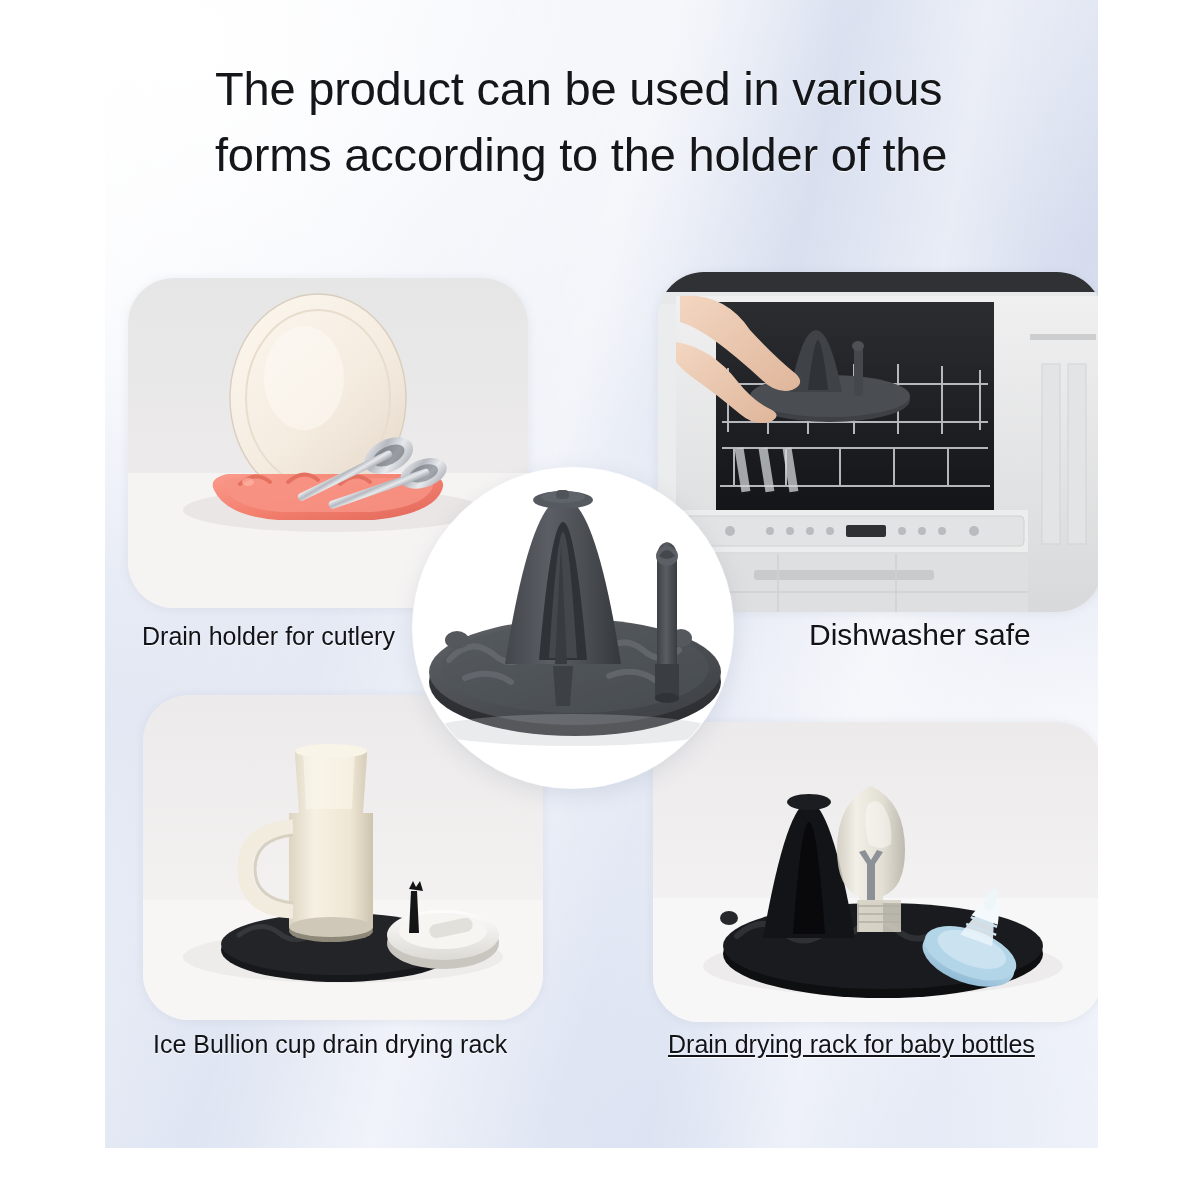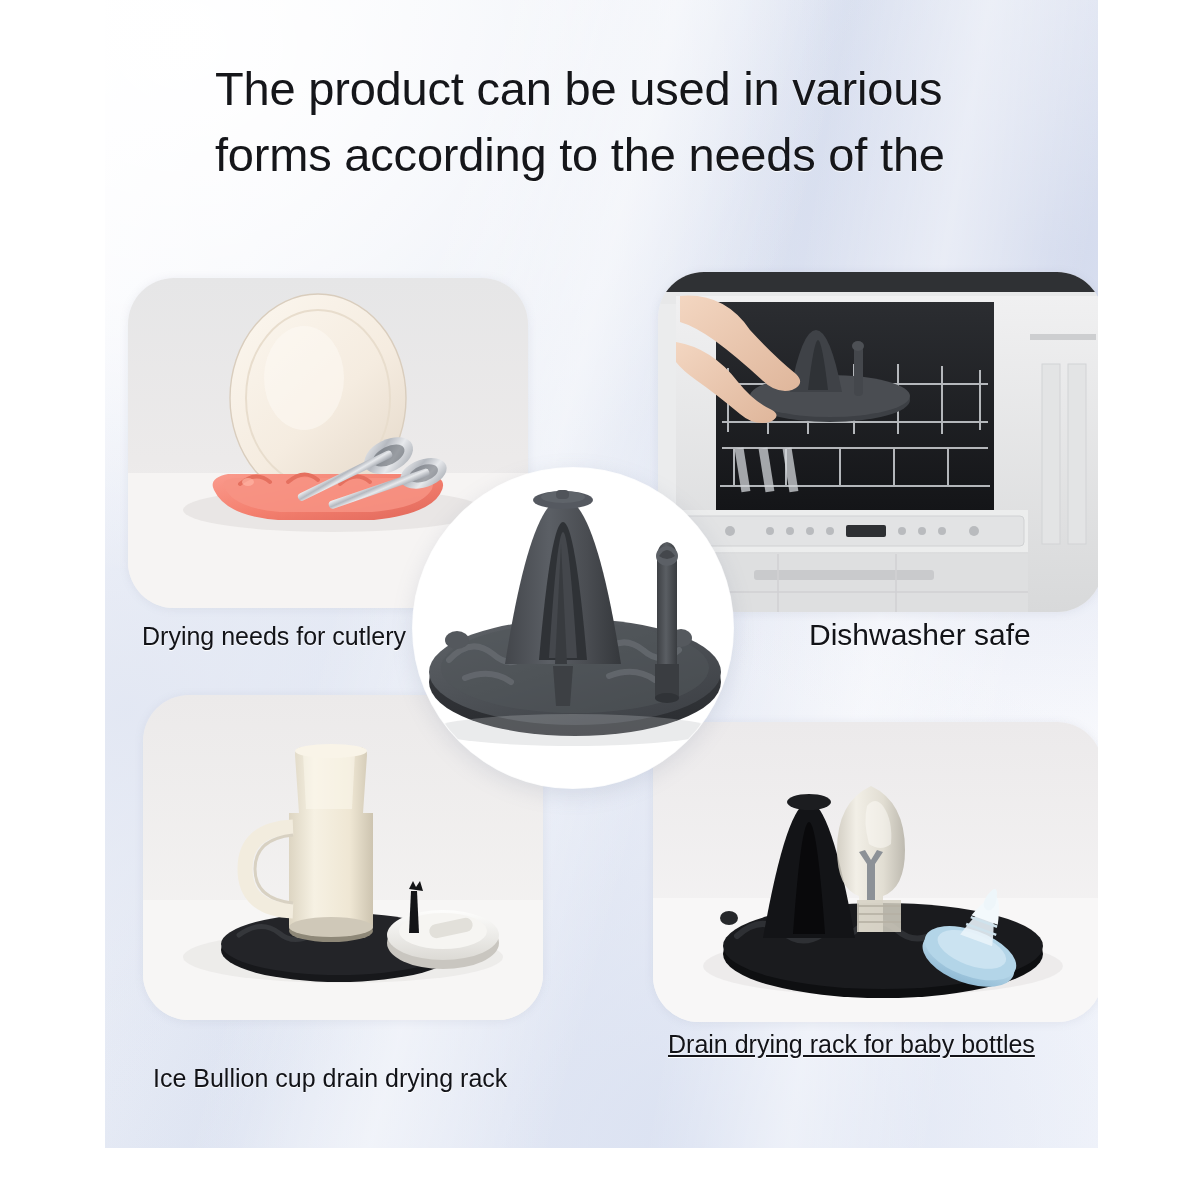--- a/index.html
+++ b/index.html
@@ -56,42 +56,42 @@
   #panel-cup        { left:38px;  top:695px; width:400px; height:325px; }
   #panel-bottles    { left:548px; top:722px; width:450px; height:300px; }
 
   
   .caption{
     position:absolute; font-size:25px; color:#121318; white-space:nowrap;
     text-shadow:0 1px 1px rgba(255,255,255,.95); z-index:7;
   }
   #cap-cutlery   { left:37px;  top:622px; }
   #cap-dish      { left:704px; top:618px; font-size:30px; }
-  #cap-cup       { left:48px;  top:1064px; }
+  #cap-cup       { left:48px;  top:1030px; }
   #cap-bottles   { left:563px; top:1030px;text-decoration:underline; }
 
   
   #hero{
     position:absolute; left:308px; top:468px; width:320px; height:320px;
     border-radius:50%; background:#fff; z-index:8; overflow:hidden;
     box-shadow:0 0 0 1px rgba(255,255,255,.9), 0 6px 22px rgba(110,122,150,.18);
   }
 
   
   .fill{width:100%;height:100%;display:block;}
 </style>
 </head>
 <body>
 
 <div id="canvas">
   <div id="content">
 
     <div id="headline">
       <span>The product can be used in various</span>
-      <span>forms according to the needs of the</span>
+      <span>forms according to the holder of the</span>
     </div>
 
     <div class="panel" id="panel-cutlery">
       <svg class="fill" viewBox="0 0 400 330" preserveAspectRatio="xMidYMid slice">
         <defs>
           <linearGradient id="cutBg" x1="0" y1="0" x2="0" y2="1">
             <stop offset="0%" stop-color="#e6e6e7"></stop>
             <stop offset="55%" stop-color="#eceaea"></stop>
             <stop offset="100%" stop-color="#f4f2f1"></stop>
           </linearGradient>
@@ -332,21 +332,21 @@
           <path d="M306 196 q10 -26 16 -26 q6 0 12 26 z" fill="#f3f9fc"></path>
           <g stroke="#cfe2ec" stroke-width="2.5" fill="none">
             <path d="M304 206 H336"></path>
               <path d="M306 198 H334"></path>
           </g>
           <path d="M314 172 q6 -18 10 0 q3 12 -5 14 q-8 -2 -5 -14 z" fill="#eef6fa"></path>
         </g>
       </svg>
     </div>
 
-    <div class="caption" id="cap-cutlery">Drying needs for cutlery</div>
+    <div class="caption" id="cap-cutlery">Drain holder for cutlery</div>
     <div class="caption" id="cap-dish">Dishwasher safe</div>
     <div class="caption" id="cap-cup">Ice Bullion cup drain drying rack</div>
     <div class="caption" id="cap-bottles">Drain drying rack for baby bottles</div>
 
     <div id="hero">
       <svg class="fill" viewBox="0 0 320 320">
         <defs>
           <linearGradient id="trayTop" x1="0.1" y1="0" x2="0.9" y2="1">
             <stop offset="0%" stop-color="#5d6166"></stop>
             <stop offset="45%" stop-color="#4e5257"></stop>

